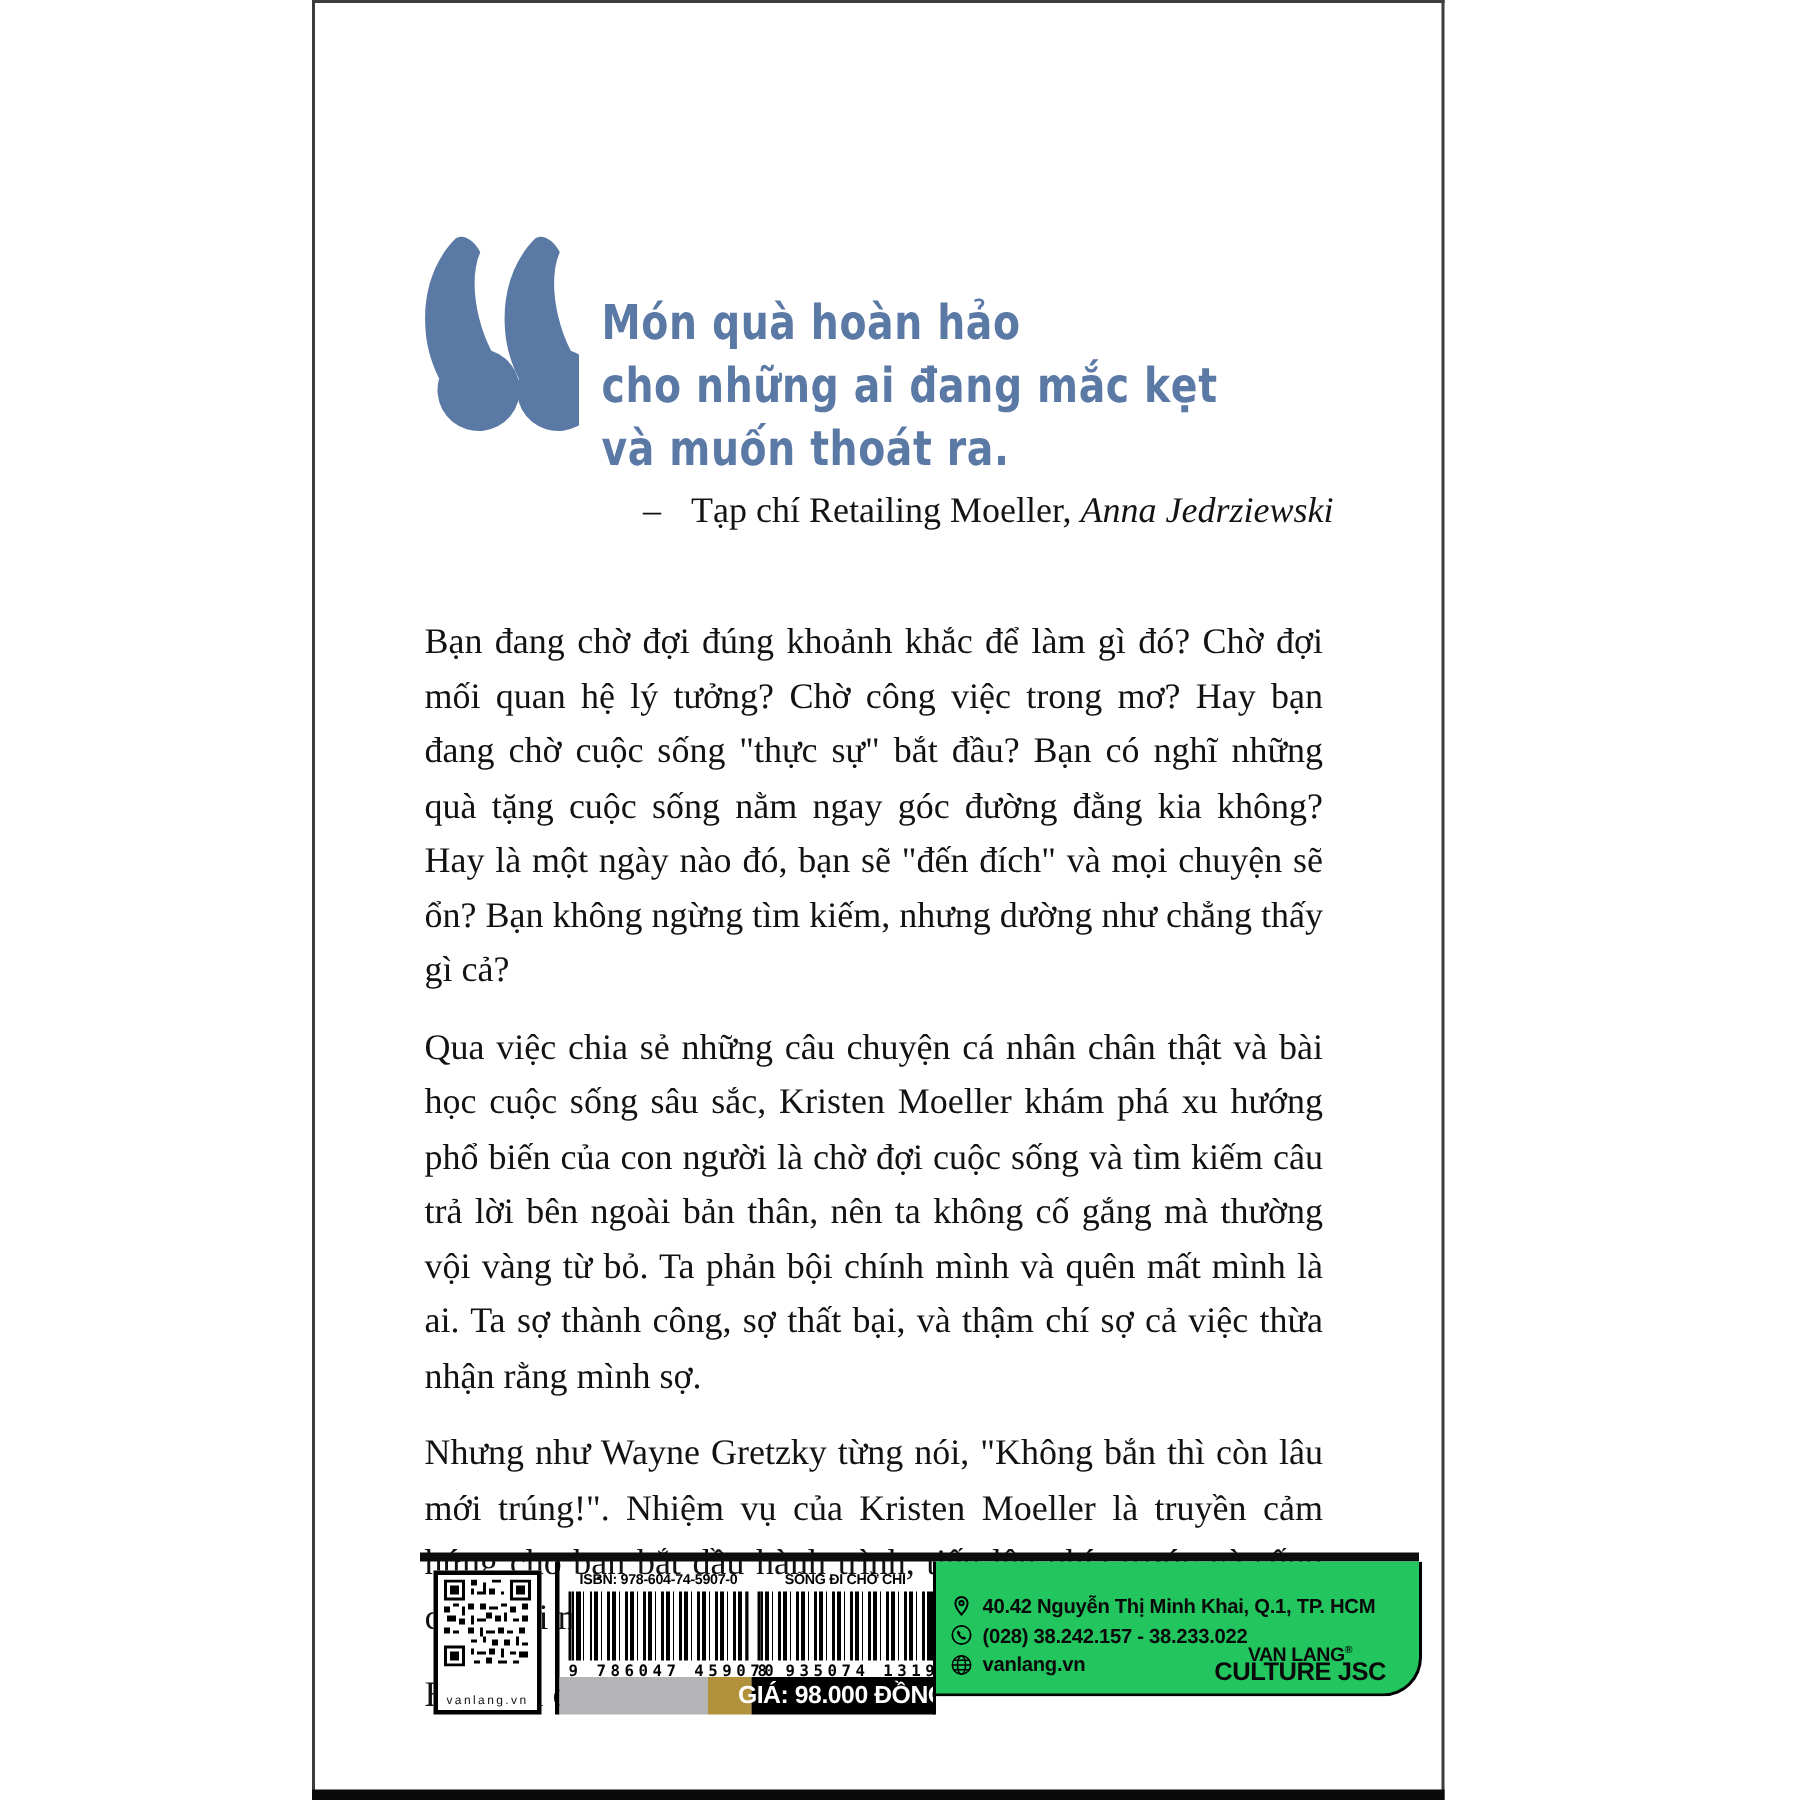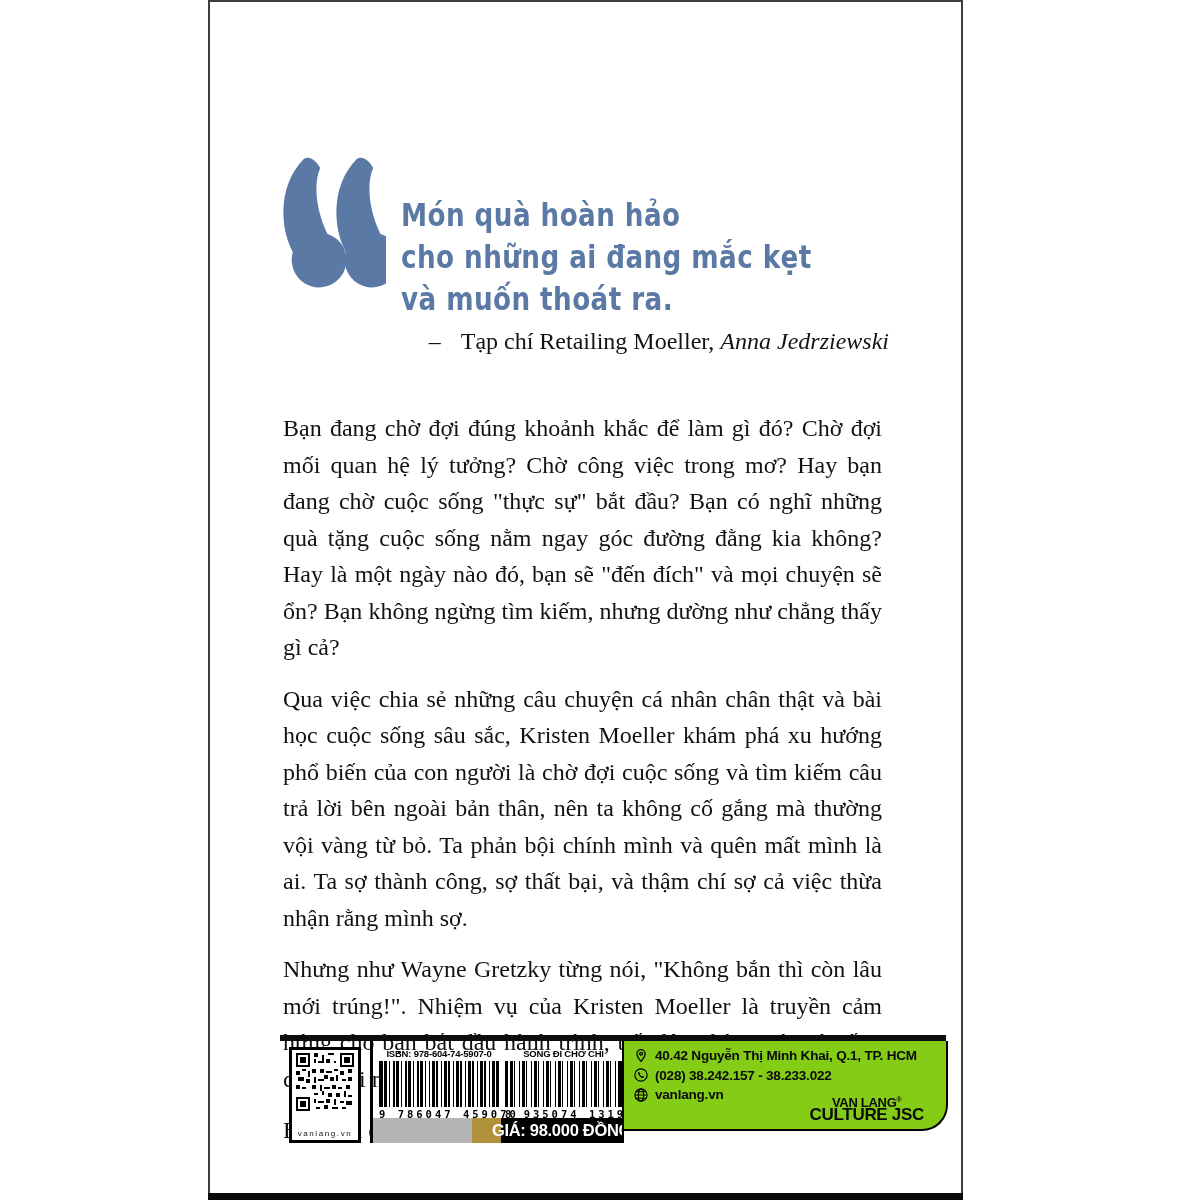--- a/index.html
+++ b/index.html
@@ -48,23 +48,23 @@
   }
   .bc-digits{font-family:"DejaVu Sans Mono",monospace;font-size:10.5px;font-weight:bold;letter-spacing:3px;white-space:nowrap;margin-top:1px;color:#000;}
   .price-row{position:absolute;left:162.5px;top:1116px;height:25px;display:flex;}
   .seg-gray{width:99px;height:100%;background:#b5b5b7;}
   .seg-gold{width:29px;height:100%;background:#b2913c;}
   .seg-price{
     width:122px;height:100%;background:#000;color:#fff;display:flex;align-items:center;justify-content:center;
     font-family:"Liberation Sans",sans-serif;font-weight:bold;font-size:16.5px;letter-spacing:-0.3px;white-space:nowrap;
   }
   .contact-panel{
-    position:absolute;left:414px;top:1039px;width:324px;height:90px;background:#84cc16;
+    position:absolute;left:414px;top:1039px;width:324px;height:90px;background:#22c55e;
     border-right:2.5px solid #000;border-bottom:2.5px solid #000;border-bottom-right-radius:26px;
-    padding:5px 0 0 10px;
+    padding:20px 0 0 10px;
   }
   .c-row{display:flex;align-items:center;gap:7px;height:19.5px;}
   .c-row svg{flex:0 0 auto;}
   .c-text{
     font-family:"Liberation Sans",sans-serif;font-weight:bold;font-size:13.5px;letter-spacing:-0.2px;
     color:#0a0a0a;white-space:nowrap;
   }
   .pub{
     position:absolute;right:22px;bottom:8px;text-align:center;color:#0a0a0a;
     font-family:"Liberation Sans",sans-serif;font-weight:bold;line-height:12px;letter-spacing:-0.3px;

